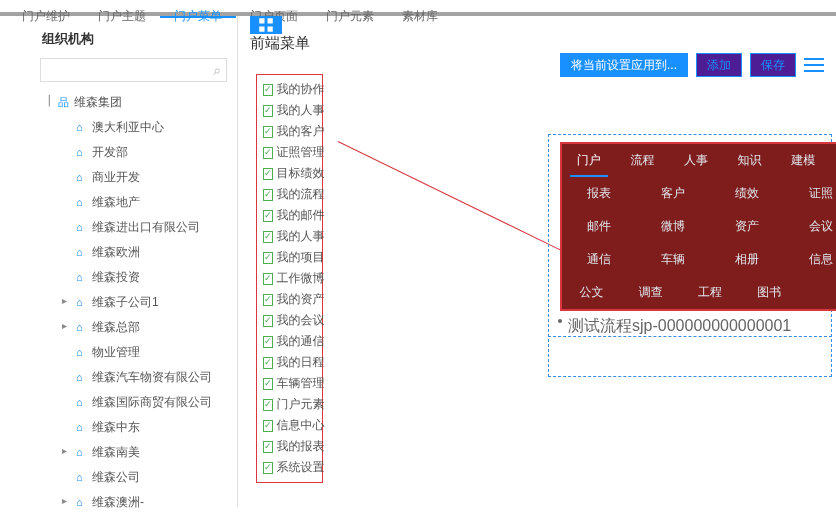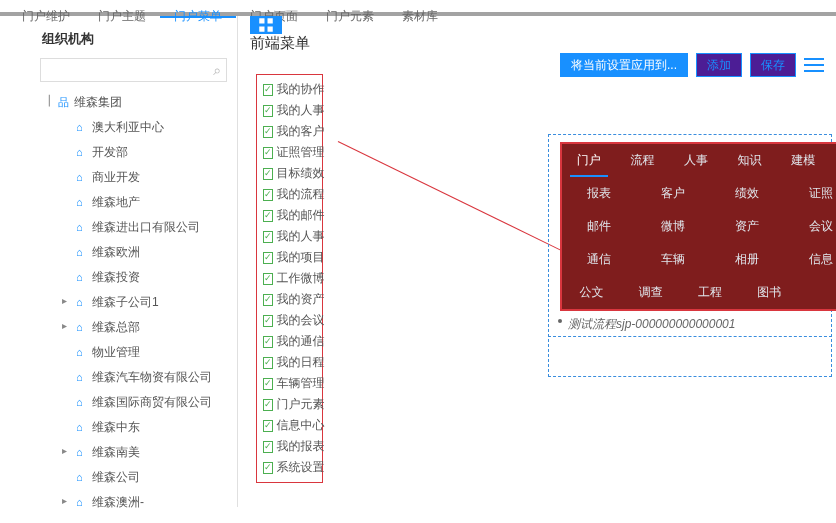--- a/index.html
+++ b/index.html
@@ -50,21 +50,21 @@
 .preview-bar { position:absolute; left: 324px; top: 144px; width: 372px; height: 36px; background: #1890ff; }
 
 .dark-menu { position: absolute; left: 322px; top: 126px; width: 300px; border: 2px solid #d9363e; background: #7f1d1d; color: #e0e6ec; font-size: 12px; }
 .dark-row { display:flex; }
 .dark-cell { flex:1; text-align:center; padding: 8px 0; cursor:pointer; }
 .dark-row.top .dark-cell.first { color:#fff; position:relative;}
 .dark-row.top .dark-cell.first::after{ content:""; position:absolute; bottom:0; left:8px; right:8px; height:2px; background:#1890ff;}
 .dark-row.top .dark-cell.ham { flex:0 0 28px; }
 .ham span{ display:block; width:14px; height:2px; background:#e0e6ec; margin:2px auto;}
 
-.under-flow { position:absolute; left: 330px; top: 300px; color:#666; font-size:12px;font-style:italic; }
+.under-flow { position:absolute; left: 330px; top: 300px; color:#666; font-size:16px; }
 .under-dot  { position:absolute; left: 320px; top: 303px; width:4px; height:4px; background:#666; border-radius:50%;}
 .under-line { position:absolute; left: 310px; top: 320px; right:4px; border-top:1px dashed #3a8dde; }
 
 
 .red-line { position:absolute; left: 100px; top: 125px; width: 250px; height: 1px; background:#d9363e; transform-origin: left center; transform: rotate(26deg); }
 
 </style>
 </head>
 <body>
 

